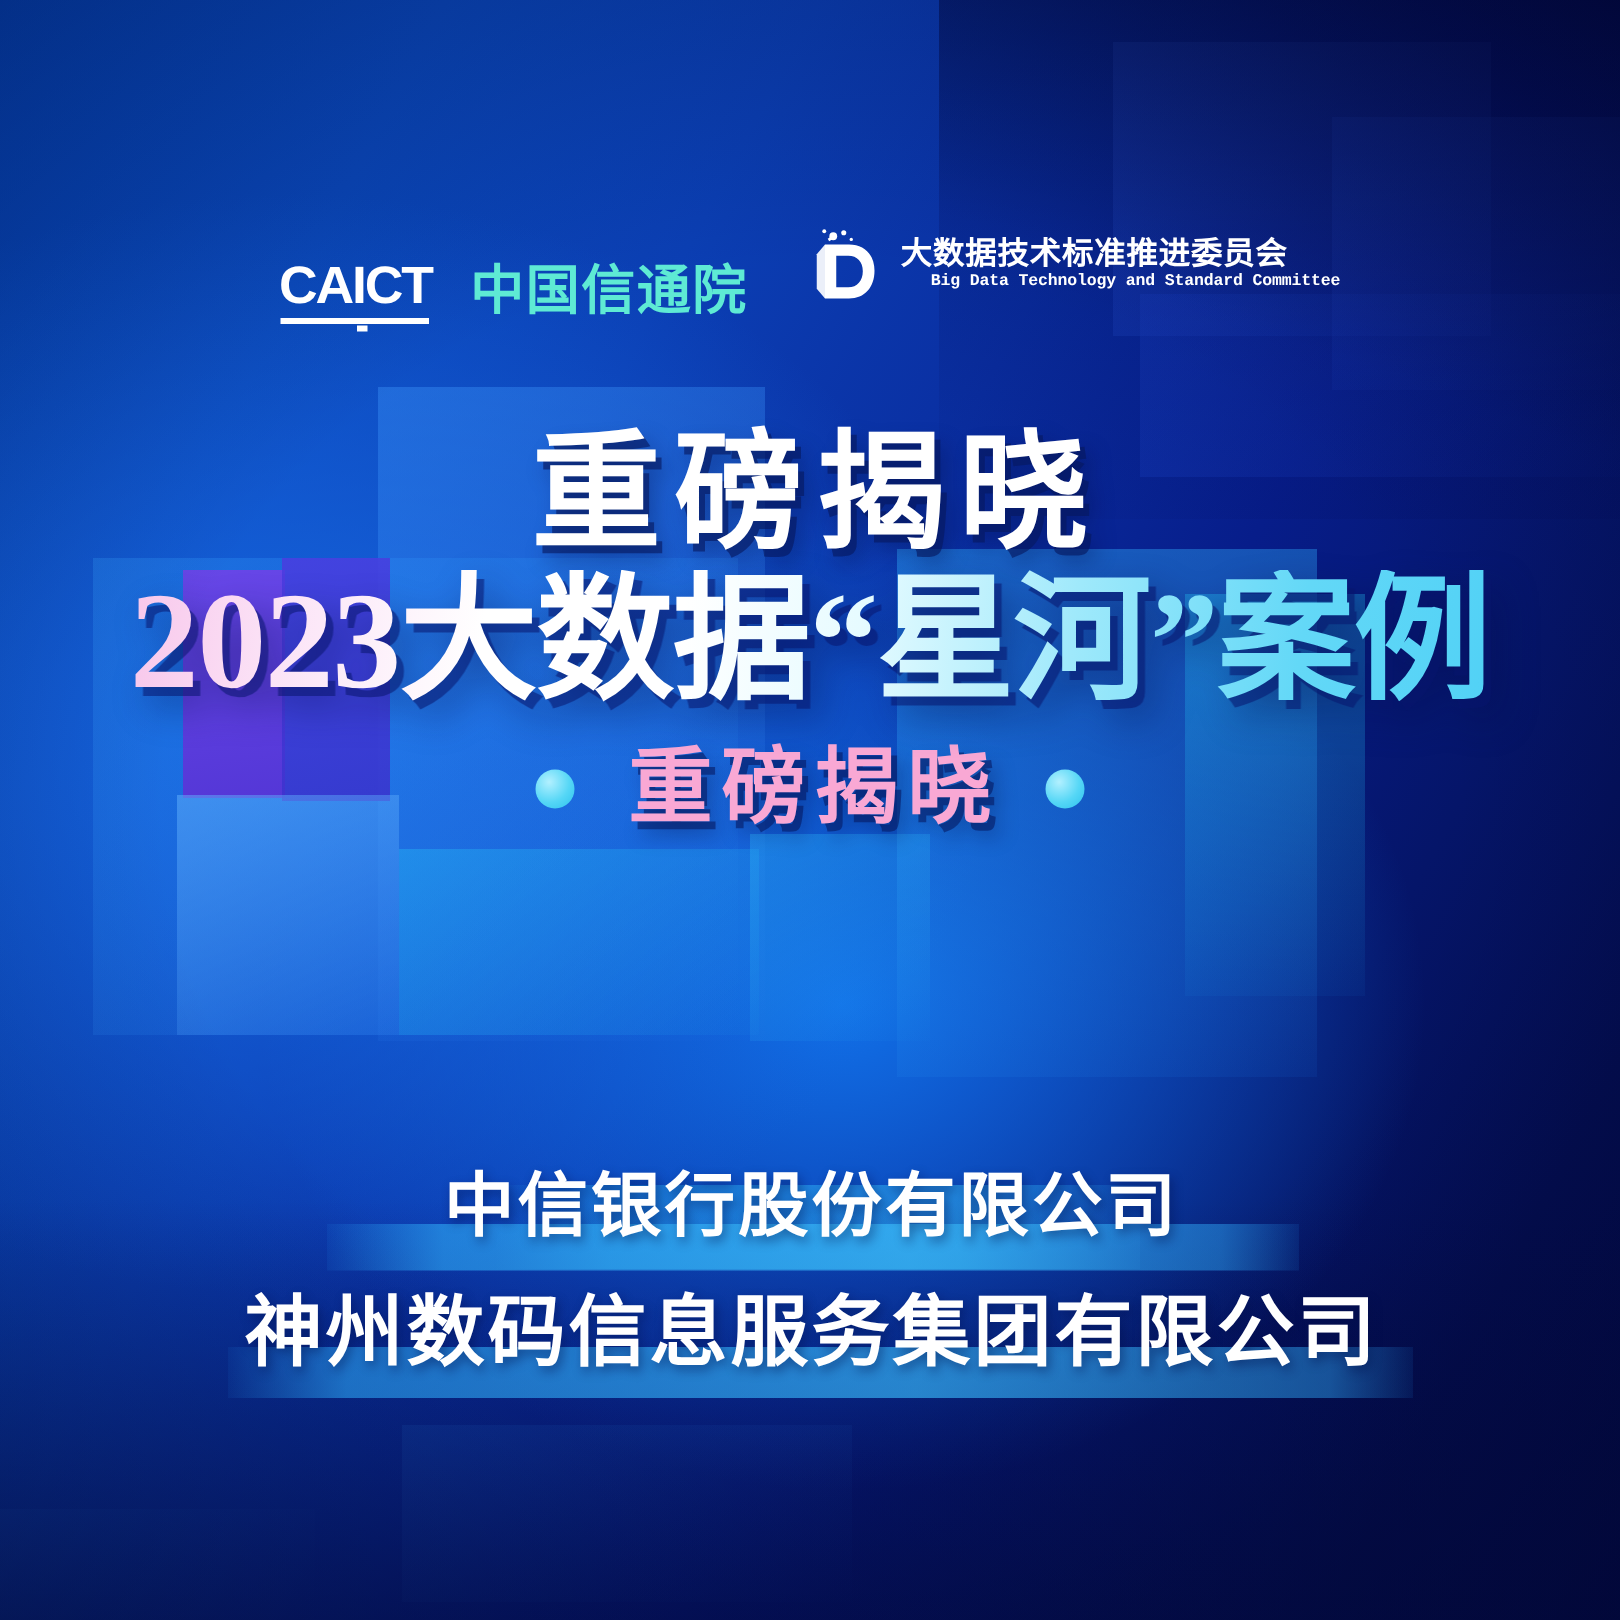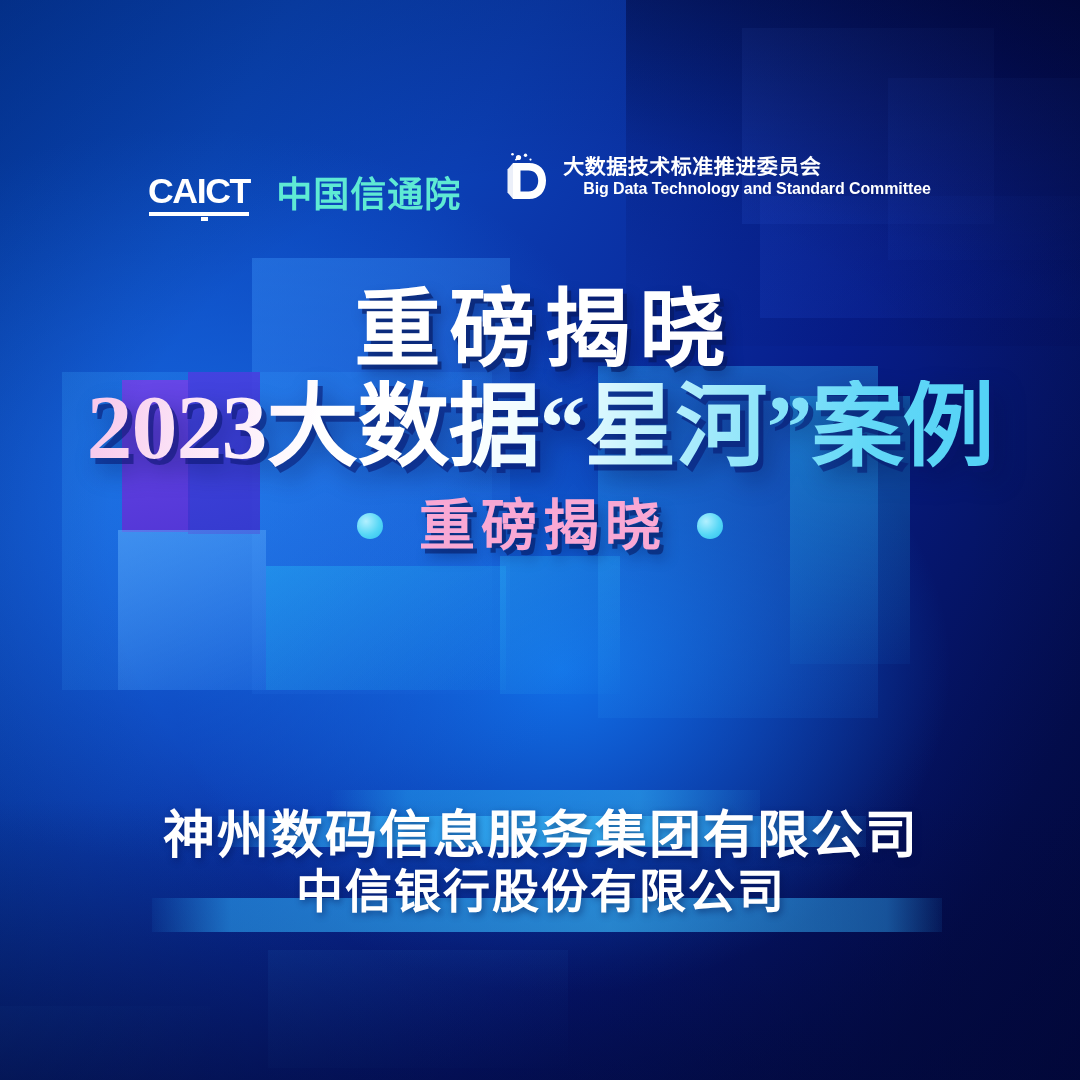--- a/index.html
+++ b/index.html
@@ -159,26 +159,26 @@
   .bdtsc-text { display: flex; flex-direction: column; gap: 3px; }
   .bdtsc-cn {
     font-size: 21px;
     font-weight: 700;
     color: #ffffff;
     letter-spacing: 0.5px;
     line-height: 1;
     font-family: "DejaVu Sans", "Liberation Sans", sans-serif;
   }
   .bdtsc-en {
-    font-size: 16px;
+    font-size: 11px;
     font-weight: 700;
     color: #ffffff;
     letter-spacing: -0.1px;
     line-height: 1;
-    font-family: Liberation Sans, sans-serif;
+    font-family: Liberation Mono, monospace;
     padding-left: 20px;
   }
 
   
   .titles {
     position: absolute;
     left: 0; right: 0; top: 286px;
     z-index: 25;
     text-align: center;
   }
@@ -353,17 +353,17 @@
       <span class="dot"></span>
       <span class="title-line3">重磅揭晓</span>
       <span class="dot"></span>
     </div>
   </div>
 
   <div class="hl-bar hl-bar-1"></div>
   <div class="hl-bar hl-bar-2"></div>
 
   <div class="companies">
+    <span class="company company-1">中信银行股份有限公司</span>
     <span class="company company-2">神州数码信息服务集团有限公司</span>
-    <span class="company company-1">中信银行股份有限公司</span>
   </div>
 
 </div>
 
 </body></html>

